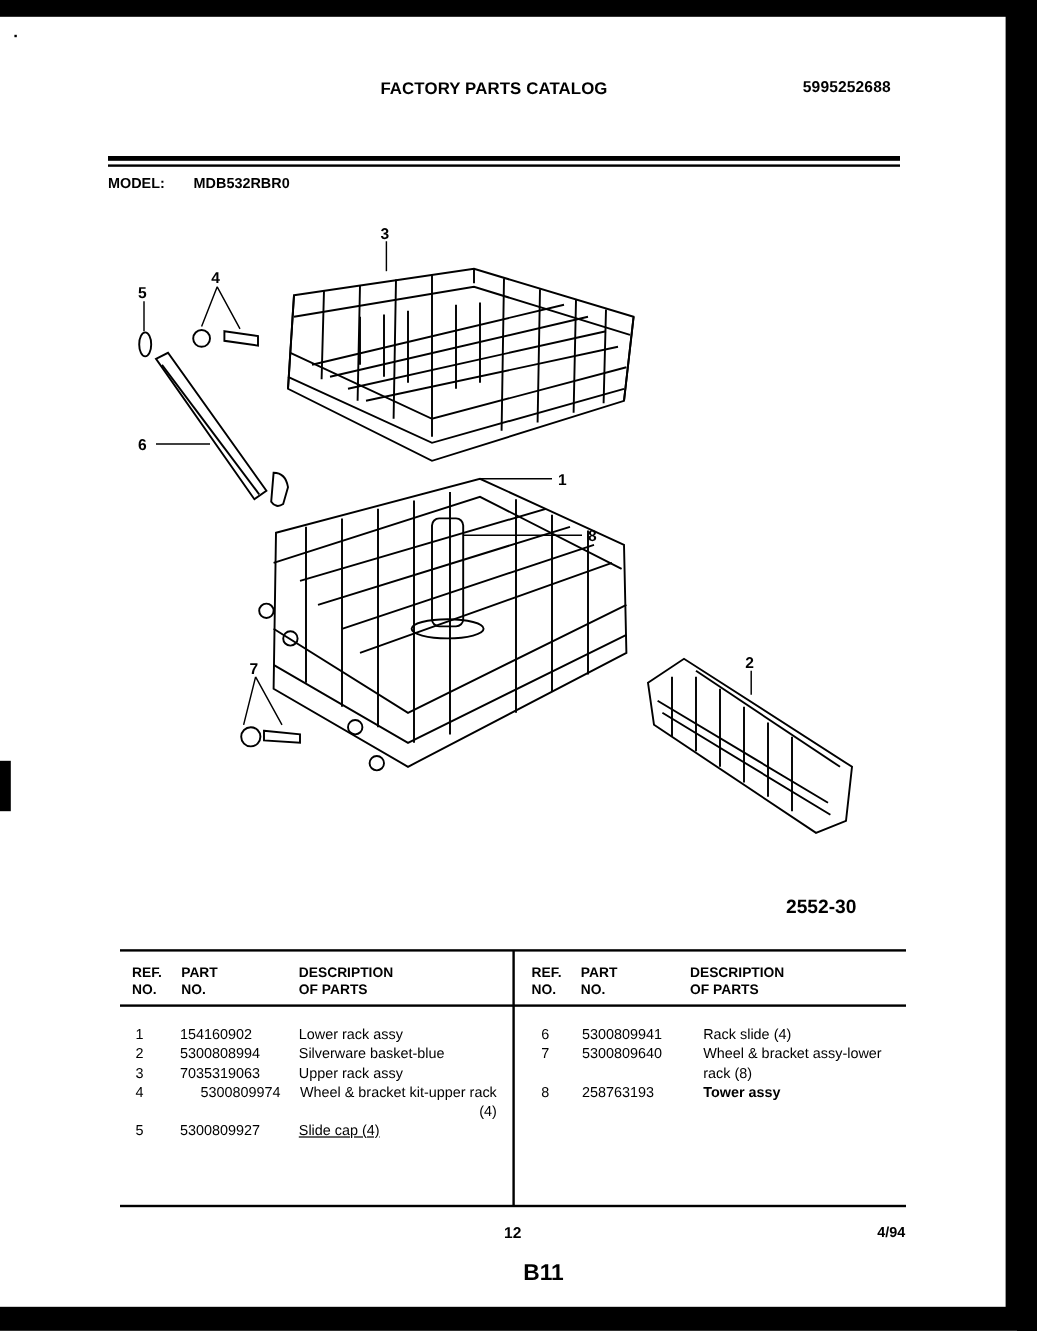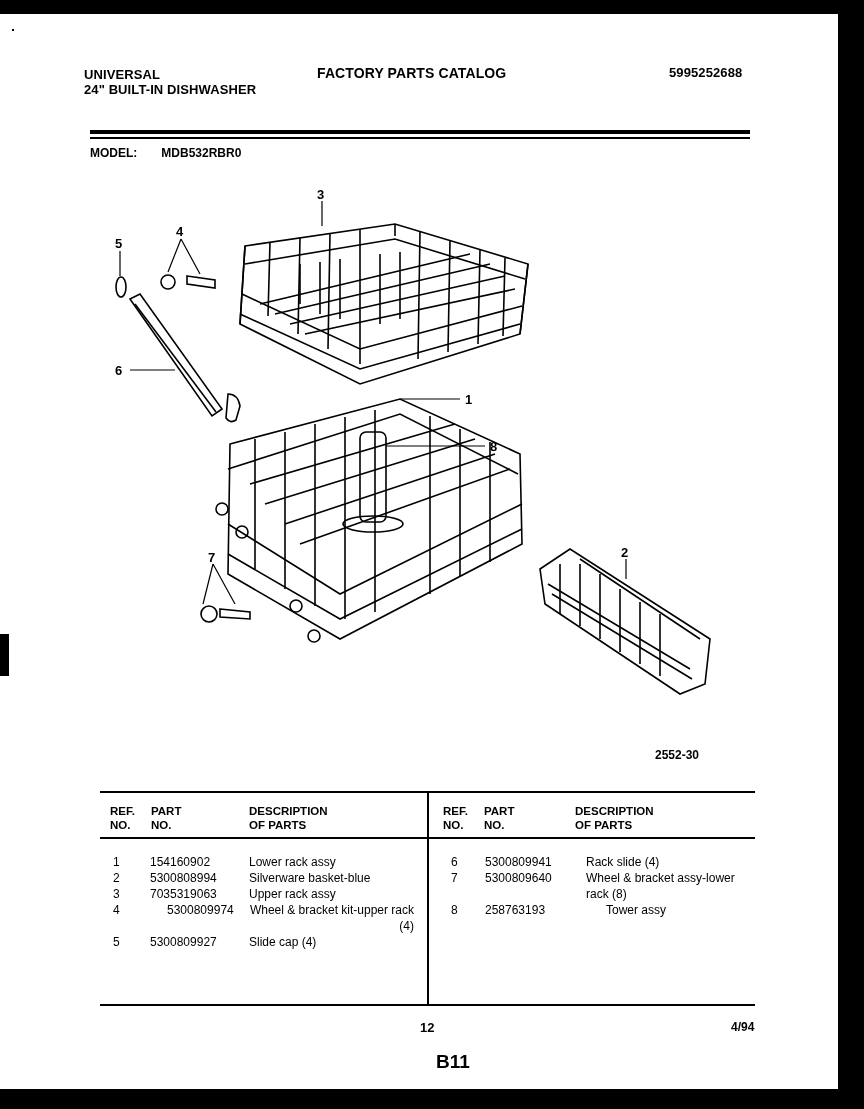--- a/index.html
+++ b/index.html
@@ -14,44 +14,40 @@
   .speck { position: absolute; left: 12px; top: 15px; width: 2px; height: 2px; background: #000; }
   .hdr { position: absolute; font-weight: bold; font-size: 13px; letter-spacing: 0.1px; }
   .hdr-left { left: 84px; top: 53px; line-height: 15px; }
   .hdr-center { left: 317px; top: 51px; font-size: 14px; }
   .hdr-right { left: 669px; top: 51px; font-size: 13px; }
   .rule1 { position: absolute; left: 90px; top: 116px; width: 660px; height: 4px; background: #000; }
   .rule2 { position: absolute; left: 90px; top: 123px; width: 660px; height: 1.5px; background: #000; }
   .model { position: absolute; left: 90px; top: 132px; font-weight: bold; font-size: 12px; }
   .model .lbl { display: inline-block; width: 68px; }
   .diagram { position: absolute; left: 95px; top: 165px; width: 640px; height: 560px; }
-  .fig-code { position: absolute; left: 655px; top: 734px; font-size: 12px; font-weight: bold; }
+  .fig-code { position: absolute; left: 655px; top: 734px; font-size: 16px; font-weight: bold; }
   .tbl-top { position: absolute; left: 100px; top: 777px; width: 655px; height: 2px; background: #000; }
   .tbl-sep { position: absolute; left: 100px; top: 823px; width: 655px; height: 2px; background: #000; }
   .tbl-bot { position: absolute; left: 100px; top: 990px; width: 655px; height: 2px; background: #000; }
   .tbl-vdiv { position: absolute; left: 427px; top: 778px; width: 2px; height: 213px; background: #000; }
   .th { position: absolute; font-size: 11.5px; font-weight: bold; line-height: 14px; }
   .td { position: absolute; font-size: 12px; line-height: 16px; }
   .desc { width: 170px; }
   .footer-page { position: absolute; left: 420px; top: 1006px; font-weight: bold; font-size: 13px; text-align: center; }
   .footer-date { position: absolute; left: 731px; top: 1006px; font-weight: bold; font-size: 12px; }
   .footer-code { position: absolute; left: 436px; top: 1037px; font-weight: bold; font-size: 19px; }
   .callout { font-family: "Liberation Sans", sans-serif; font-weight: bold; font-size: 13px; }
 </style>
 </head>
 <body>
 
 <div class="page">
   <div class="speck"></div>
   <div class="edge-mark"></div>
 
-  <div class="hdr hdr-left">
-    <div>UNIVERSAL</div>
-    <div>24" BUILT-IN DISHWASHER</div>
-  </div>
   <div class="hdr hdr-center">FACTORY PARTS CATALOG</div>
   <div class="hdr hdr-right">5995252688</div>
 
   <div class="rule1"></div>
   <div class="rule2"></div>
 
   <div class="model">
     <span class="lbl">MODEL:</span>
     <span>MDB532RBR0</span>
   </div>
@@ -180,35 +176,35 @@
     <div class="td desc" style="left:249px; top:872px;">Upper rack assy</div>
   </div>
   <div>
     <div class="td" style="left:113px; top:888px;">4</div>
     <div class="td" style="left:167px; top:888px;">5300809974</div>
     <div class="td desc" style="left:249px; top:888px; width:165px;text-align:right;">Wheel &amp; bracket kit-upper rack (4)</div>
   </div>
   <div>
     <div class="td" style="left:113px; top:920px;">5</div>
     <div class="td" style="left:150px; top:920px;">5300809927</div>
-    <div class="td desc" style="left:249px; top:920px;">Slide cap (4)</div>
+    <div class="td desc" style="left:249px; top:920px;text-decoration:underline;">Slide cap (4)</div>
   </div>
 
   <div>
     <div class="td" style="left:451px; top:840px;">6</div>
     <div class="td" style="left:485px; top:840px;">5300809941</div>
     <div class="td desc" style="left:586px; top:840px;">Rack slide (4)</div>
   </div>
   <div>
     <div class="td" style="left:451px; top:856px;">7</div>
     <div class="td" style="left:485px; top:856px;">5300809640</div>
     <div class="td desc" style="left:586px; top:856px; width:168px;">Wheel &amp; bracket assy-lower rack (8)</div>
   </div>
   <div>
     <div class="td" style="left:451px; top:888px;">8</div>
     <div class="td" style="left:485px; top:888px;">258763193</div>
-    <div class="td desc" style="left:606px; top:888px;">Tower assy</div>
+    <div class="td desc" style="left:586px; top:888px;font-weight:bold;">Tower assy</div>
   </div>
 
   <div class="footer-page">12</div>
   <div class="footer-date">4/94</div>
   <div class="footer-code">B11</div>
 </div>
 
 </body></html>

